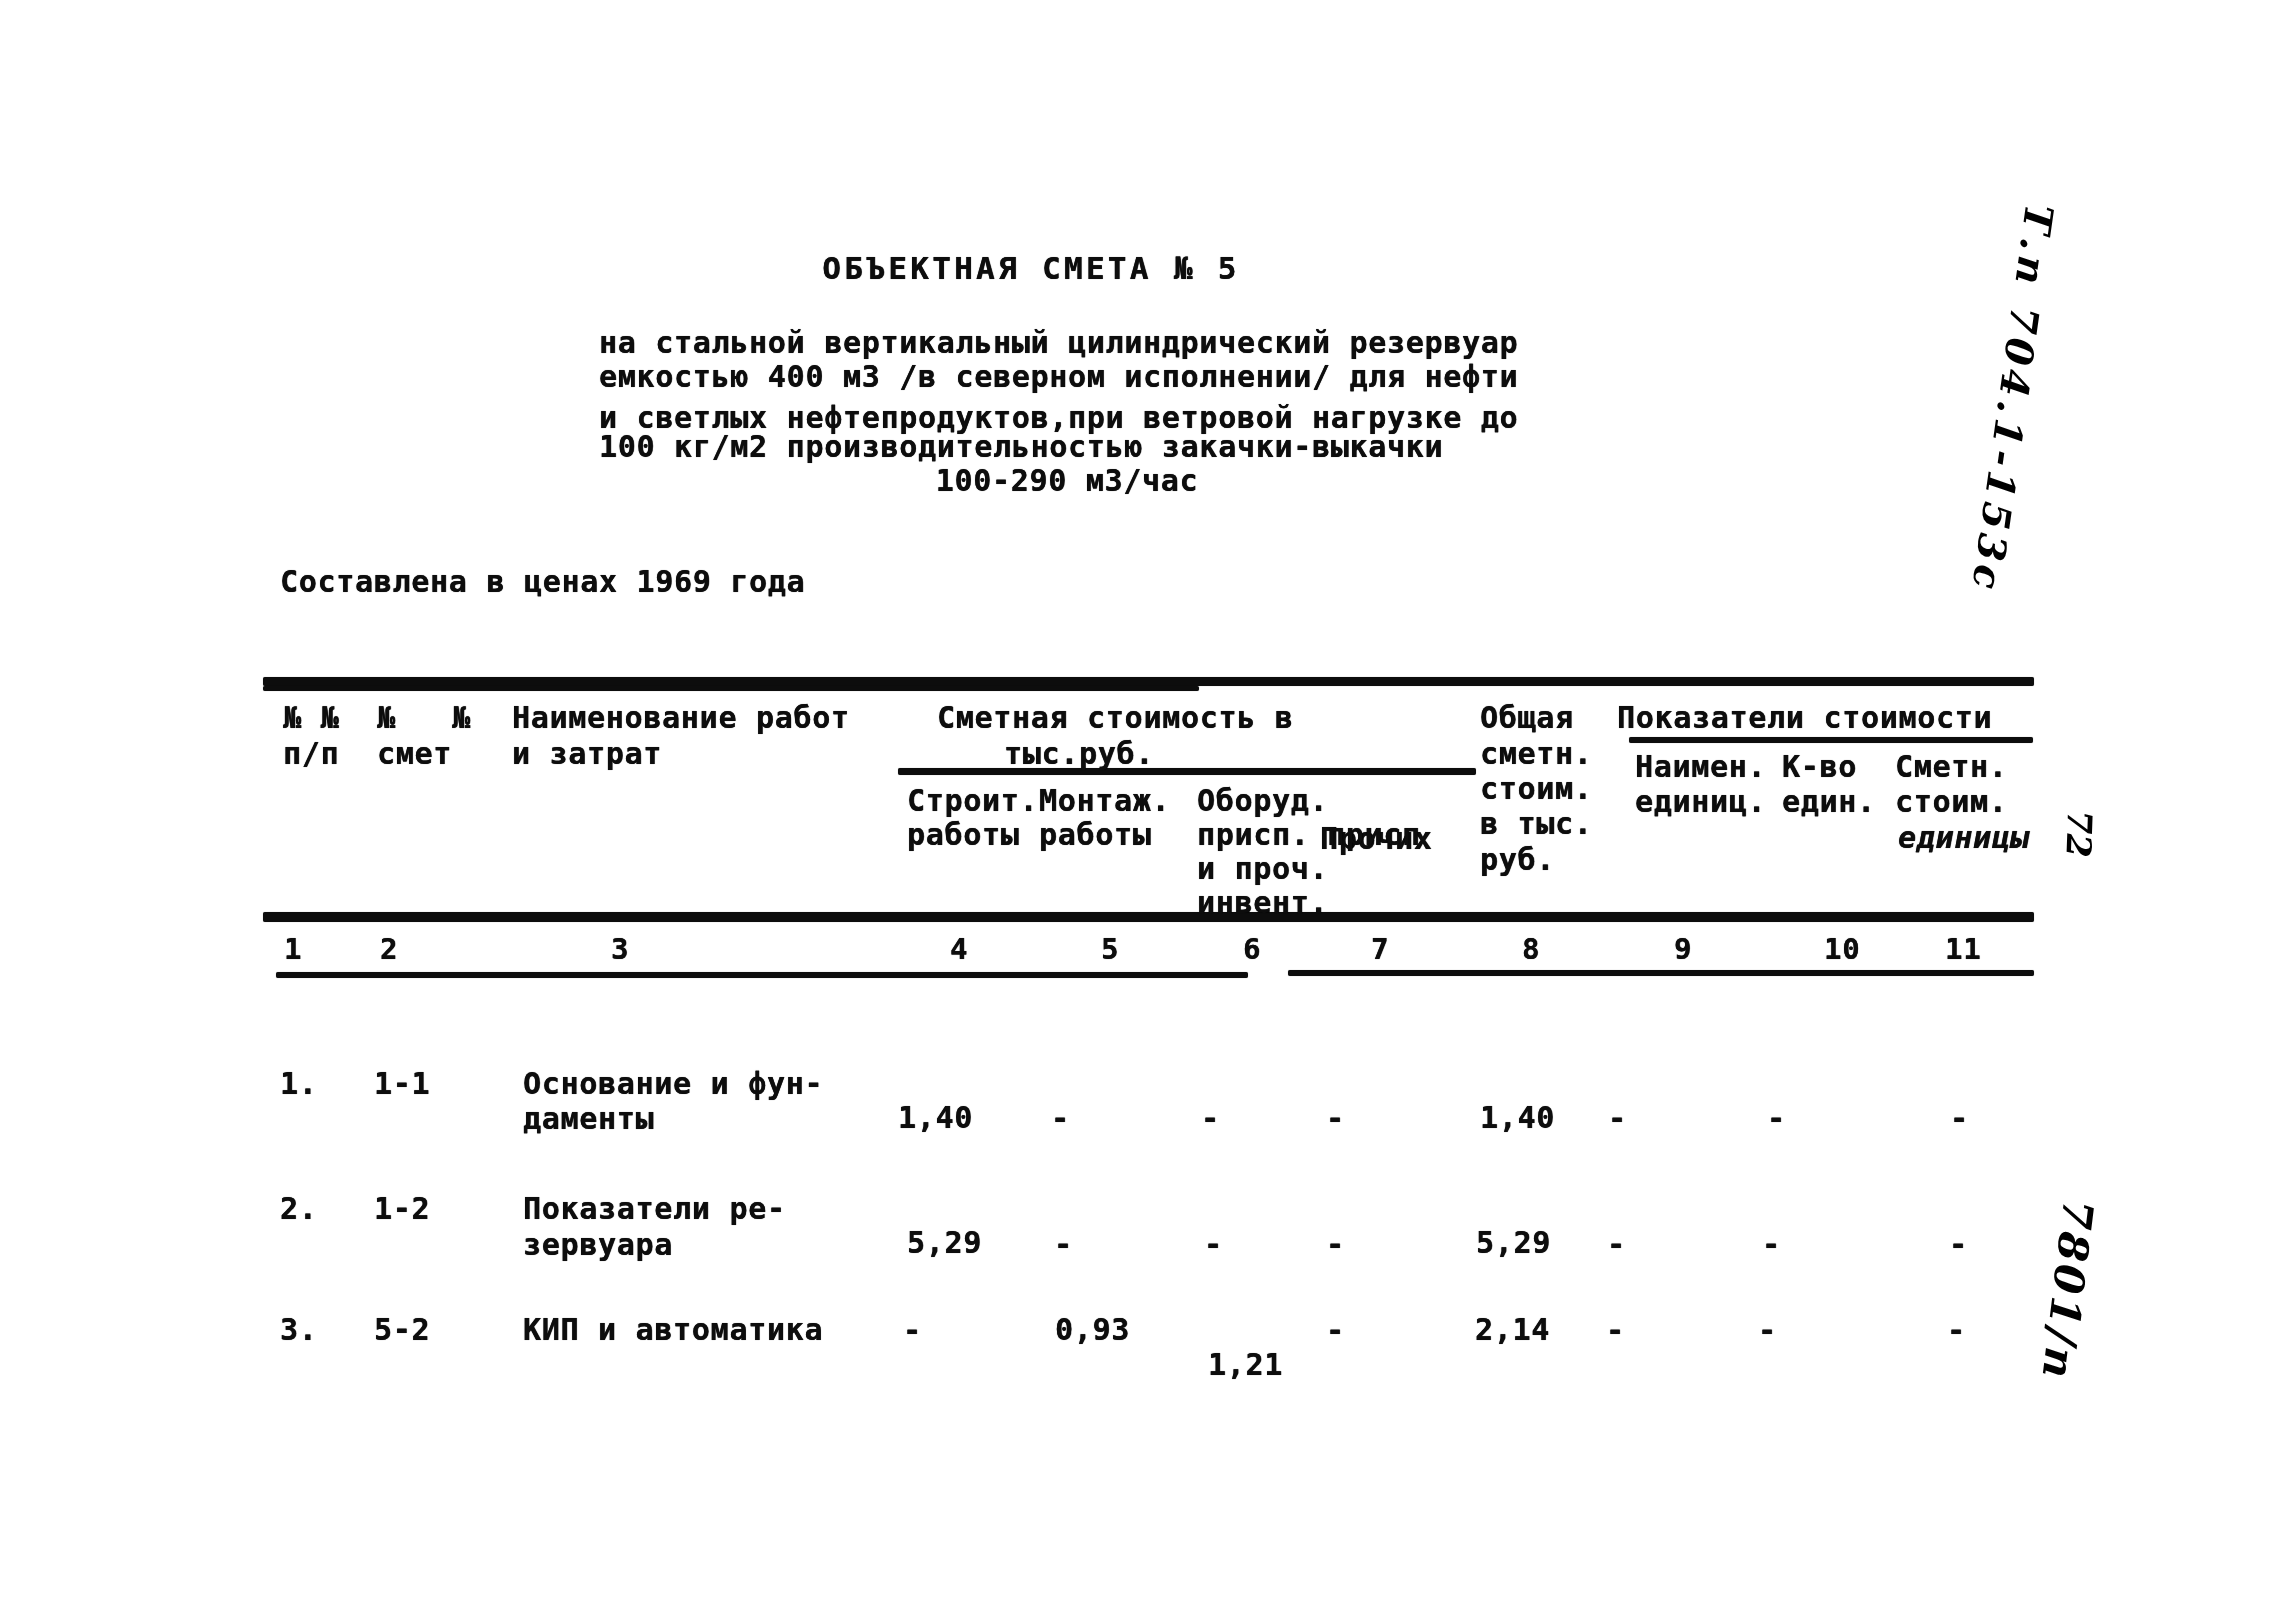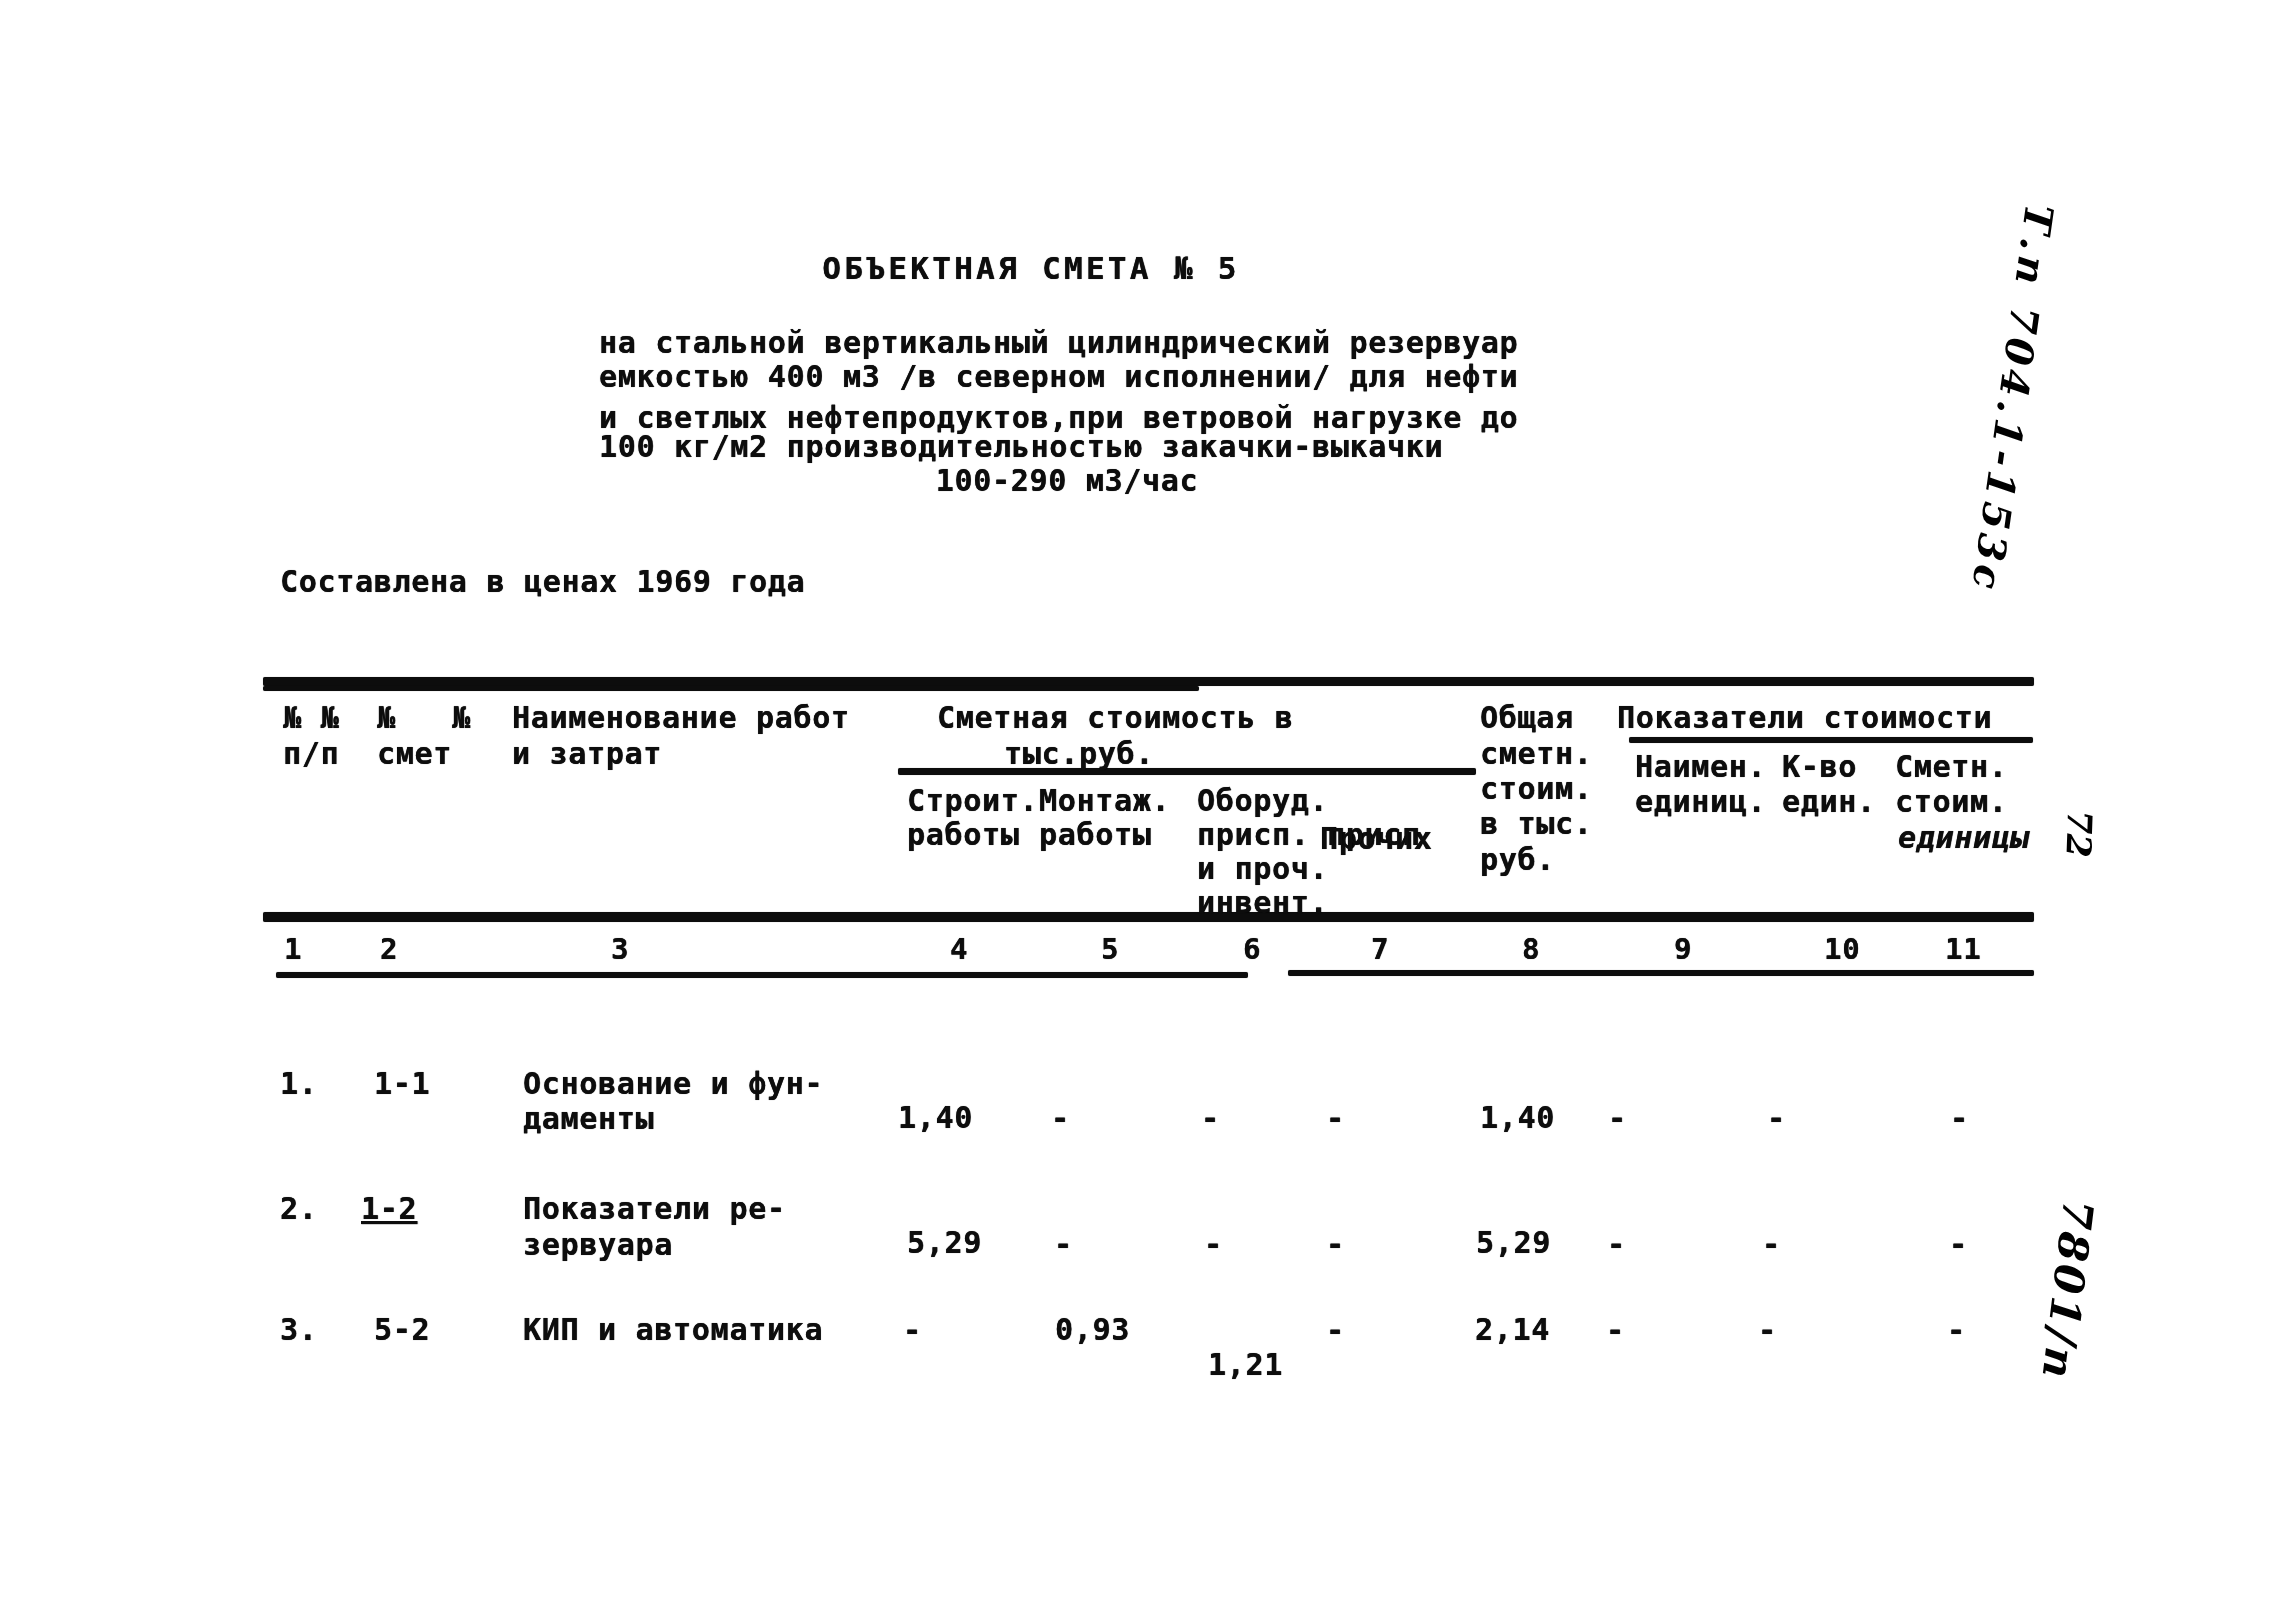--- a/index.html
+++ b/index.html
@@ -130,21 +130,21 @@
   <div class="tw" style="left:898px;top:1101px;">1,40</div>
   <div class="tw" style="left:1051px;top:1102px;">-</div>
   <div class="tw" style="left:1201px;top:1102px;">-</div>
   <div class="tw" style="left:1326px;top:1102px;">-</div>
   <div class="tw" style="left:1480px;top:1101px;">1,40</div>
   <div class="tw" style="left:1608px;top:1102px;">-</div>
   <div class="tw" style="left:1767px;top:1102px;">-</div>
   <div class="tw" style="left:1950px;top:1102px;">-</div>
 
   <div class="tw" style="left:280px;top:1192px;">2.</div>
-  <div class="tw" style="left:361px;top:1192px;text-decoration:underline;">1-2</div>
+  <div class="tw" style="left:374px;top:1192px;">1-2</div>
   <div class="tw" style="left:523px;top:1192px;">Показатели ре-</div>
   <div class="tw" style="left:523px;top:1228px;">зервуара</div>
   <div class="tw" style="left:907px;top:1226px;">5,29</div>
   <div class="tw" style="left:1054px;top:1228px;">-</div>
   <div class="tw" style="left:1204px;top:1228px;">-</div>
   <div class="tw" style="left:1326px;top:1228px;">-</div>
   <div class="tw" style="left:1476px;top:1226px;">5,29</div>
   <div class="tw" style="left:1607px;top:1228px;">-</div>
   <div class="tw" style="left:1762px;top:1228px;">-</div>
   <div class="tw" style="left:1949px;top:1228px;">-</div>

